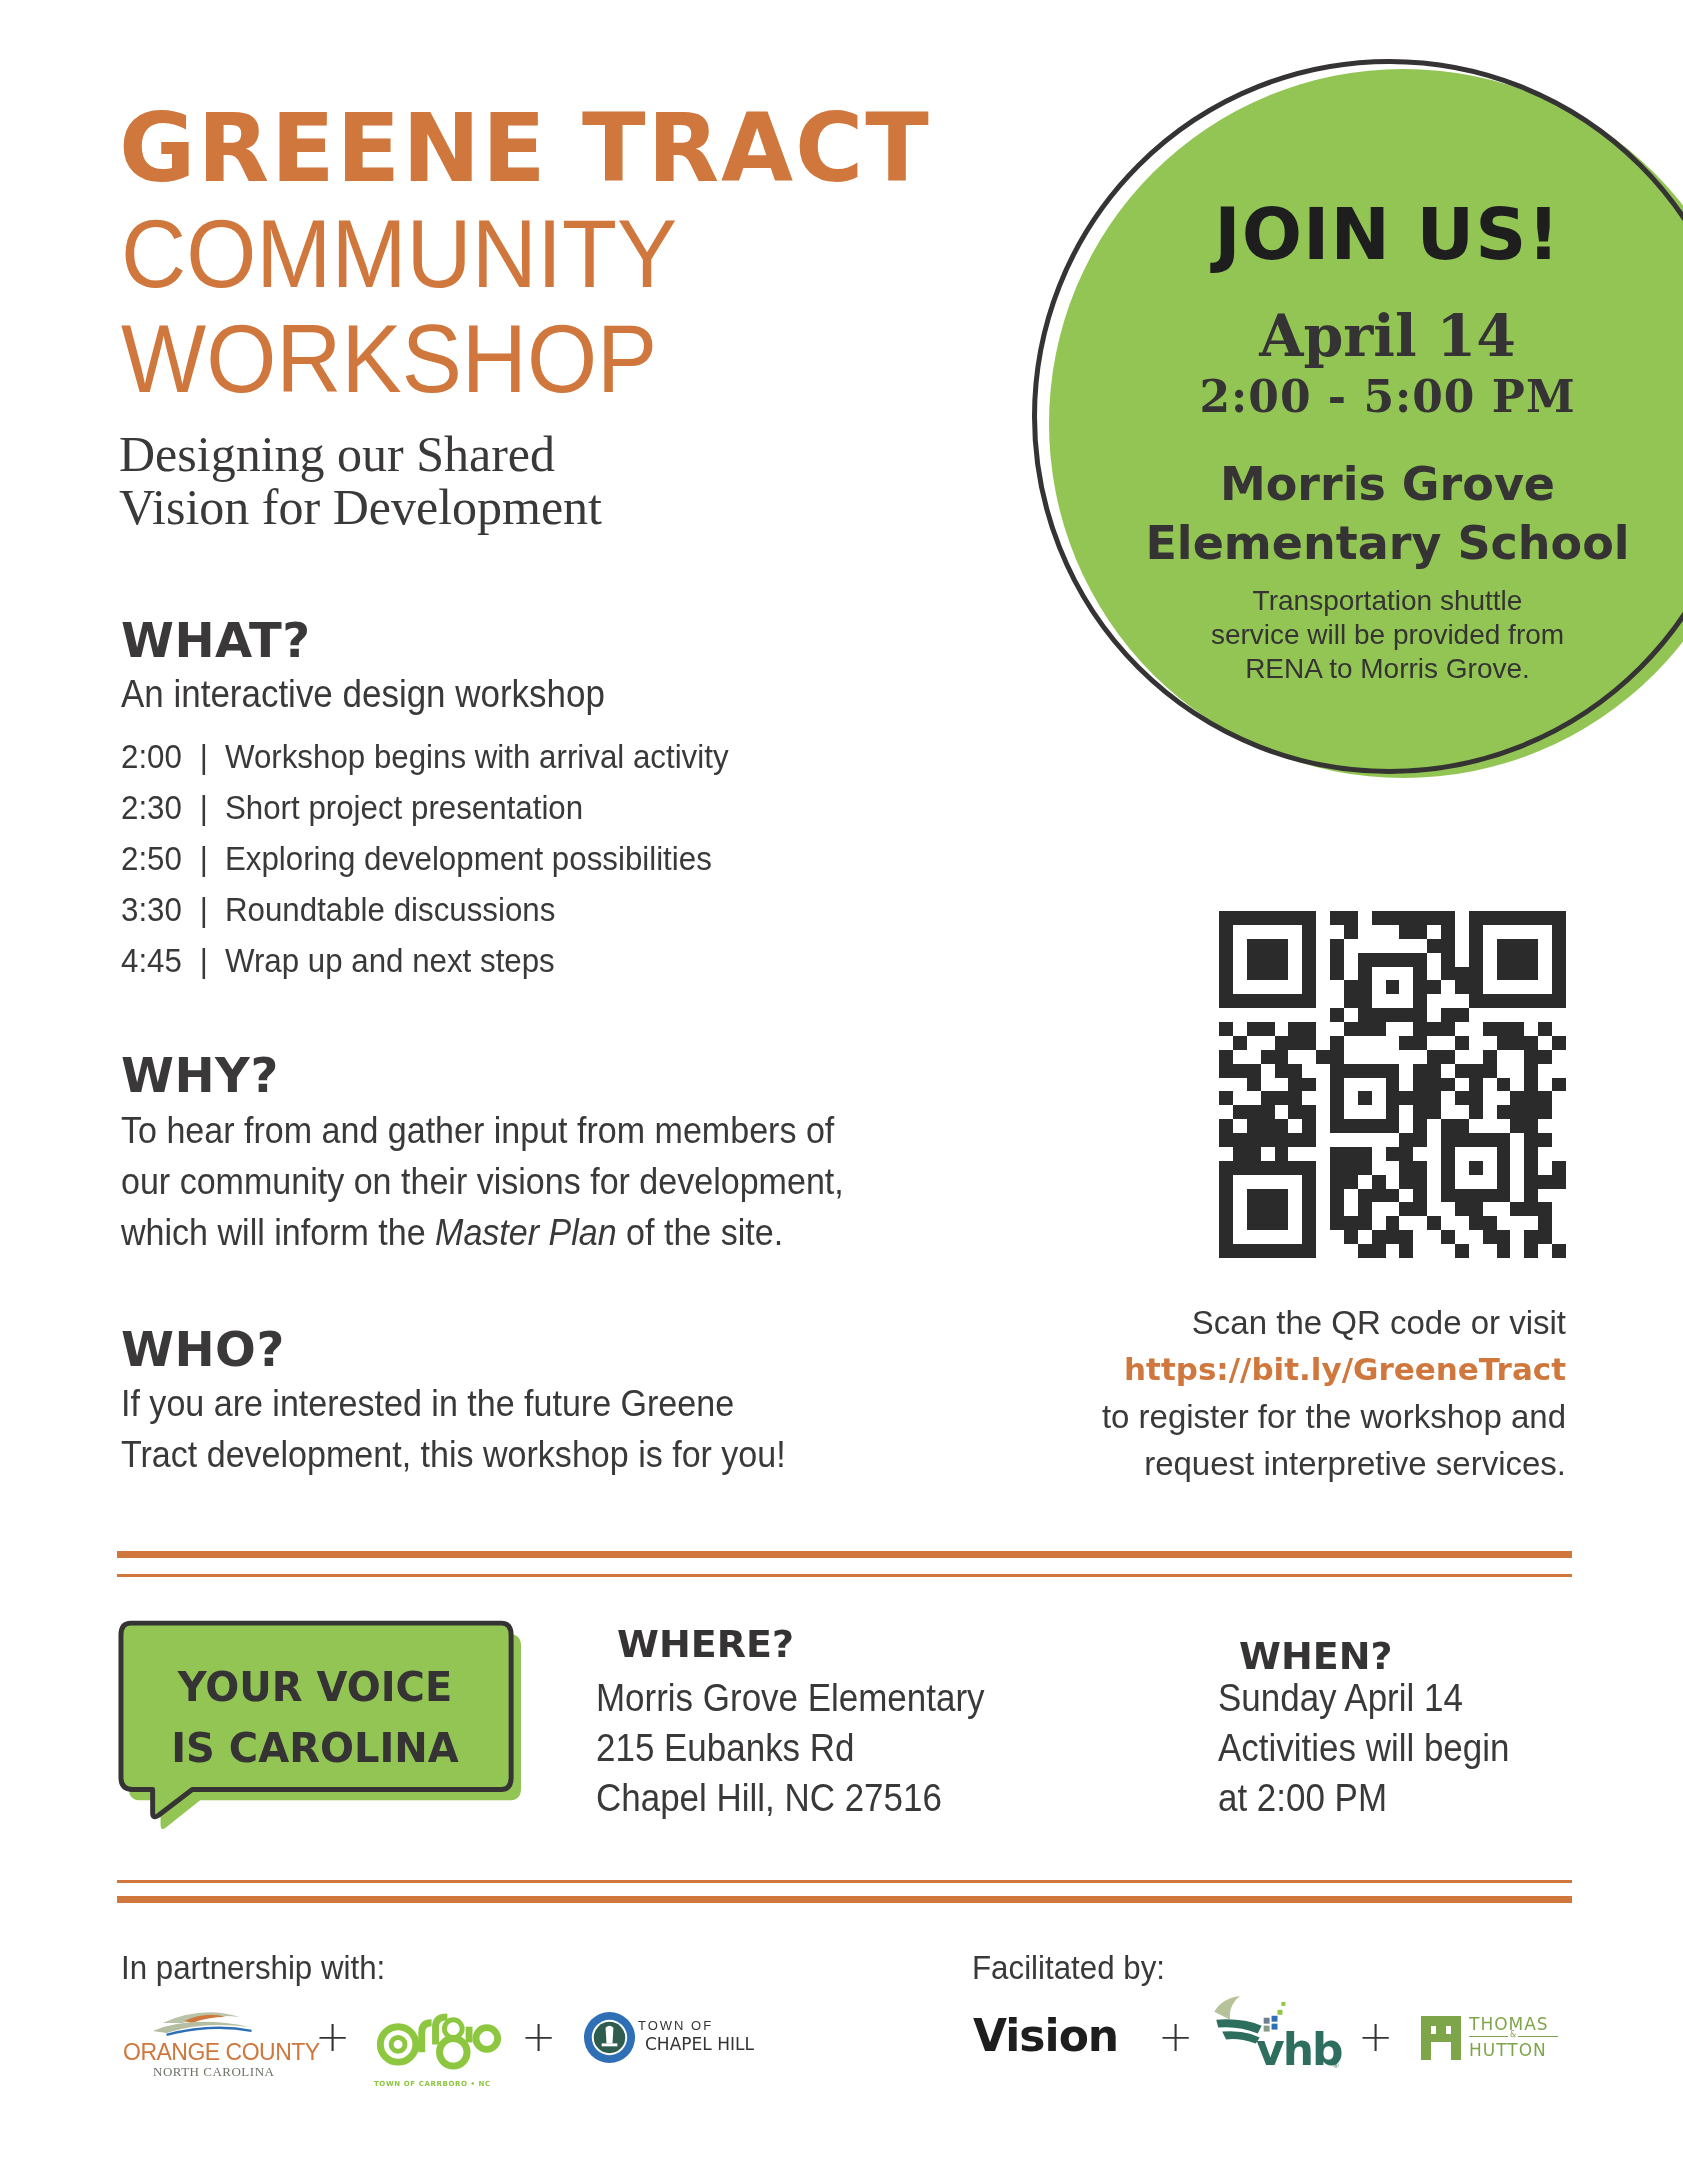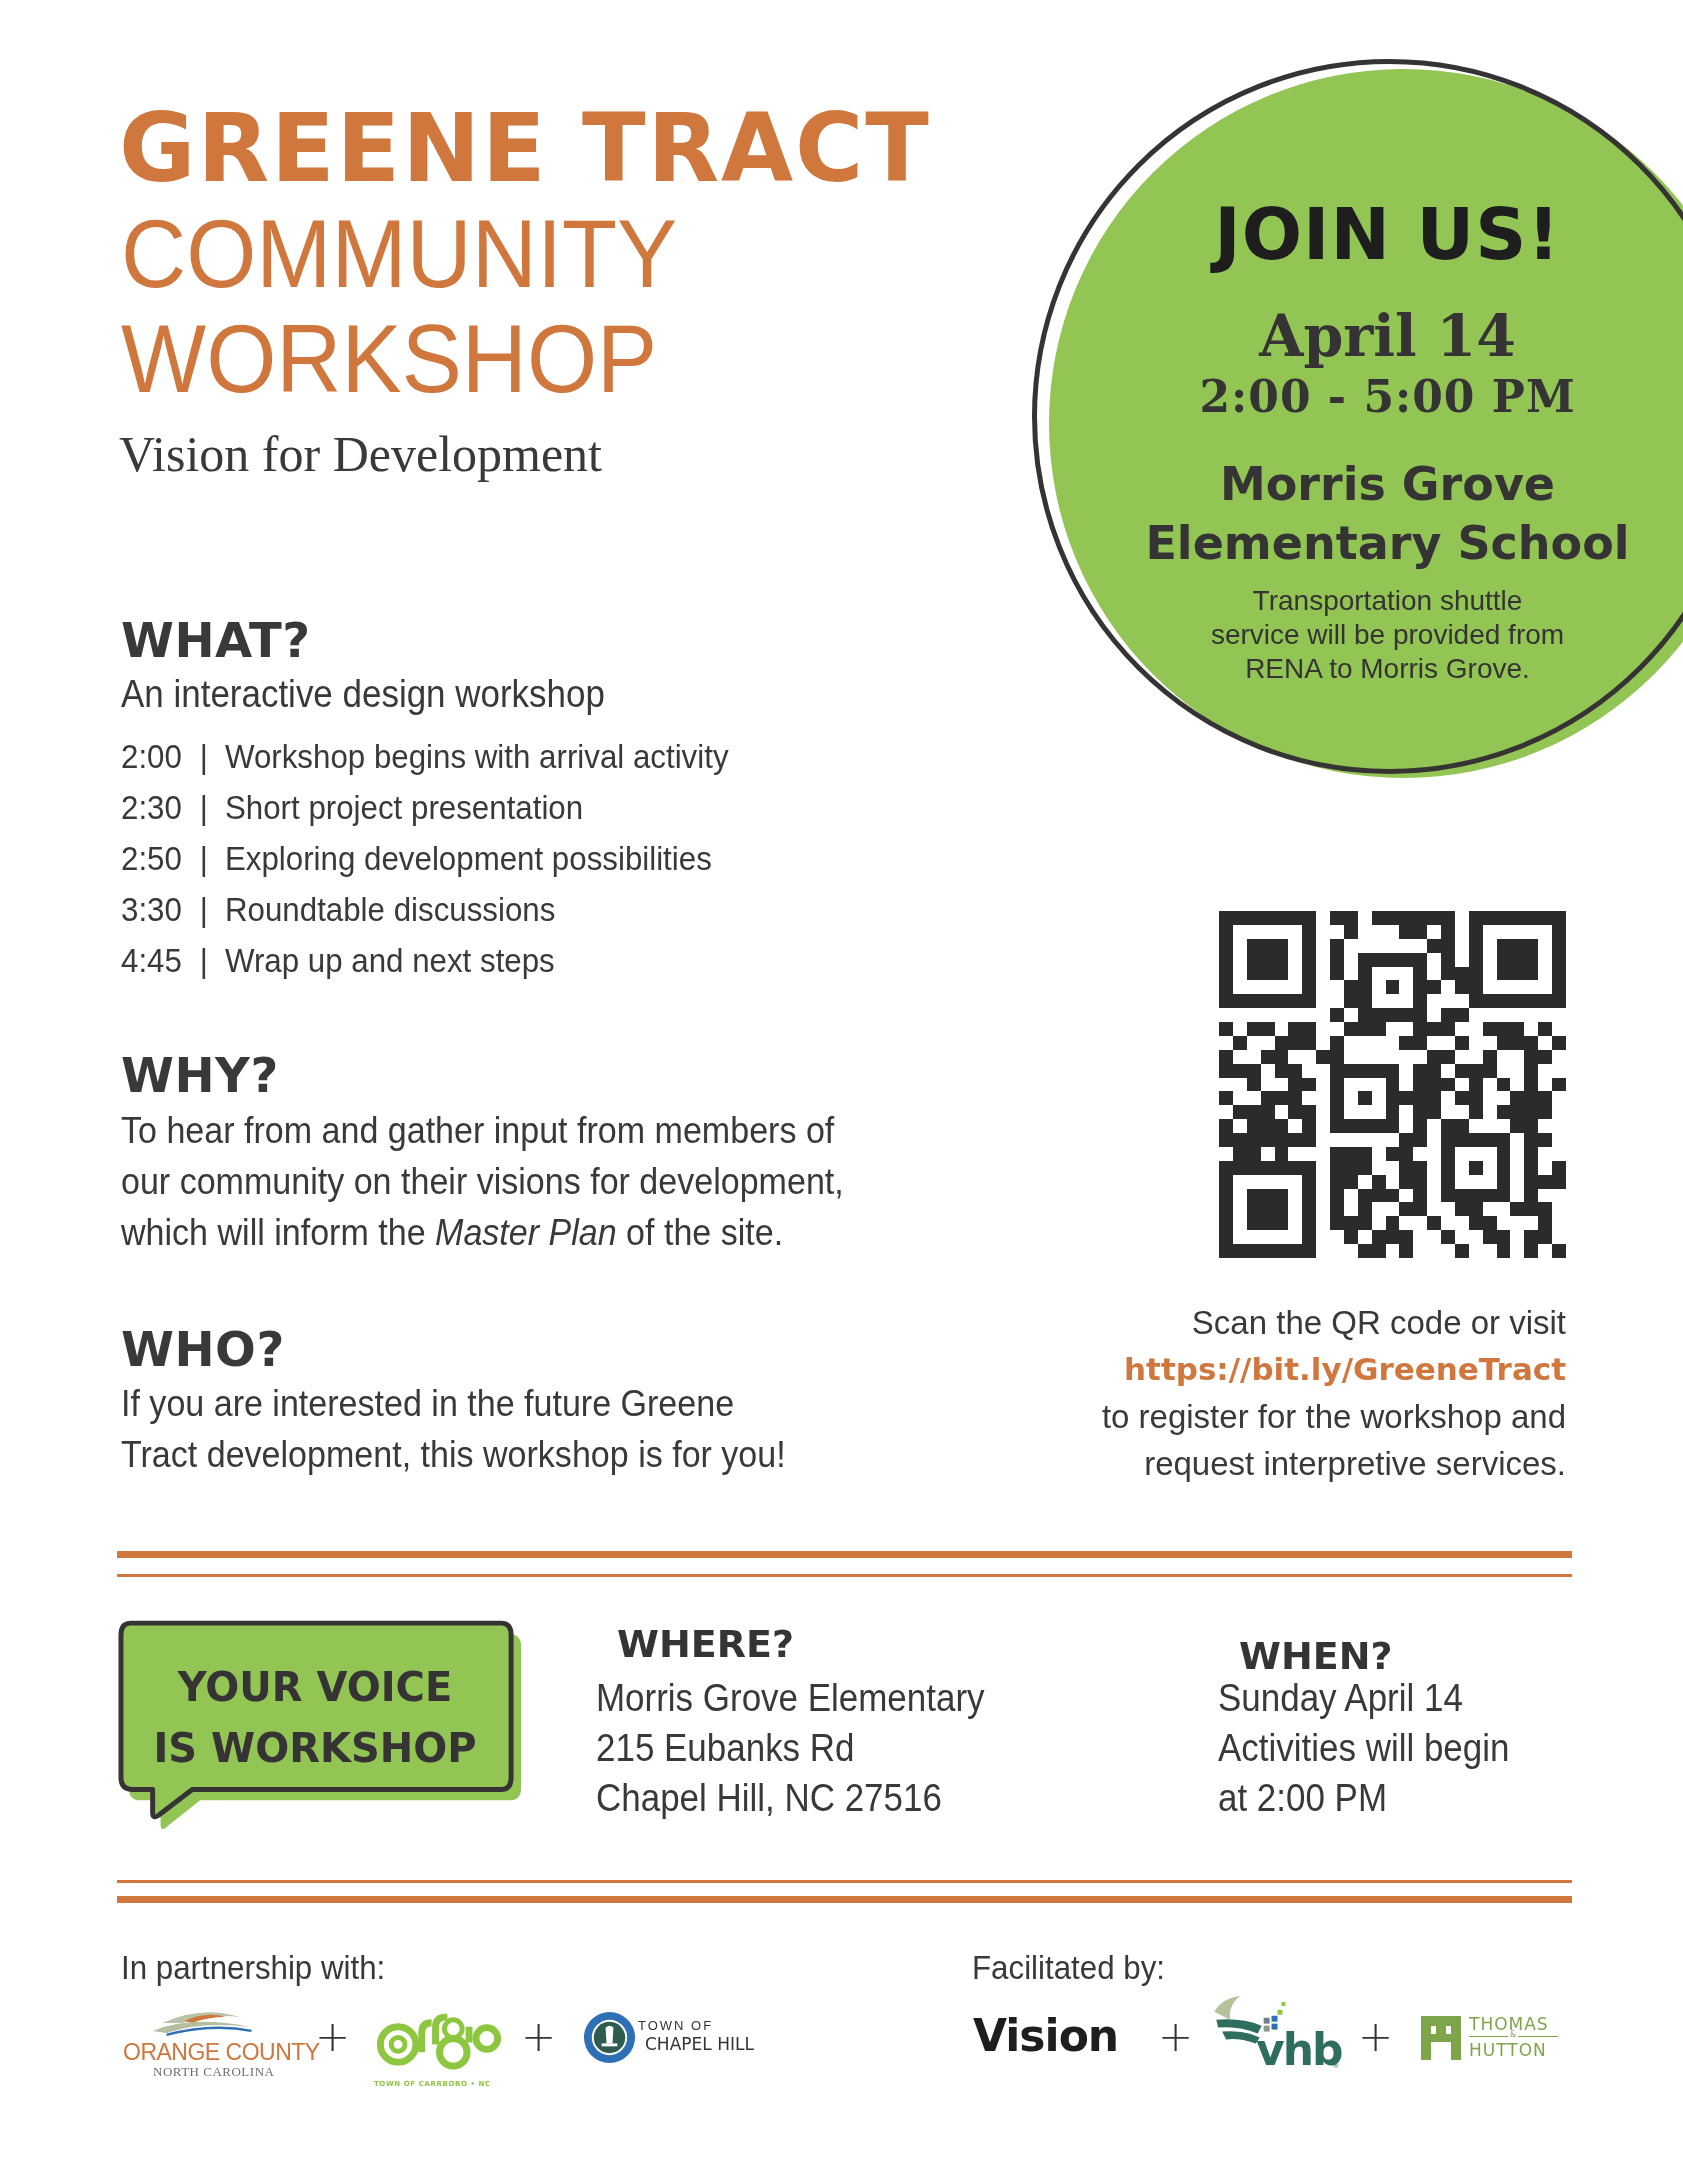--- a/index.html
+++ b/index.html
@@ -48,20 +48,21 @@
     .plus { font-family: "DejaVu Sans", sans-serif; font-size: 42px; color: #353333; font-weight: 300; }
     .foot-label { font-family: "Liberation Sans", sans-serif; font-size: 34px; color: #3a3838; transform: scaleX(0.92); transform-origin: left; white-space: nowrap; }
   </style>
 </head>
 <body>
 
 <div class="abs title-1">GREENE TRACT</div>
 <div class="abs title-2">COMMUNITY</div>
 <div class="abs title-3">WORKSHOP</div>
 <div class="abs subtitle">
+  <div>Designing our Shared</div>
   <div>Vision for Development</div>
 </div>
 
 <div class="abs circle-green"></div>
 <div class="abs circle-ring"></div>
 <div class="abs circle-inner">
   <div class="join">JOIN US!</div>
   <div class="date">April 14</div>
   <div class="time-range">2:00 - 5:00 PM</div>
   <div class="venue">
@@ -238,21 +239,21 @@
 
 <div class="abs bubble-wrap">
   <svg width="406" height="233" viewBox="0 0 410 235" style="position:absolute; left:0; top:0;">
 
     <path d="M14 10 H392 Q404 10 404 22 V166 Q404 178 392 178 H80 L46 205 Q40 210 40 202 V178 H20 Q8 178 8 166 V22 Q8 10 20 10 Z" fill="#92c554" transform="translate(4,5)"></path>
 
     <path d="M14 4 H388 Q398 4 398 16 V160 Q398 172 388 172 H76 L42 198 Q36 202 36 196 V172 H16 Q4 172 4 160 V16 Q4 4 14 4 Z" fill="#92c554" stroke="#353333" stroke-width="5" stroke-linejoin="round"></path>
   </svg>
   <div class="bubble-label">
     <div>YOUR VOICE</div>
-    <div>IS WORKSHOP</div>
+    <div>IS CAROLINA</div>
   </div>
 </div>
 
 <div class="abs info-head" style="left:596px; top:1622px;">WHERE?</div>
 <div class="abs info-text" style="left:596px; top:1673px;">
   <div>Morris Grove Elementary</div>
   <div>215 Eubanks Rd</div>
   <div>Chapel Hill, NC 27516</div>
 </div>
 

